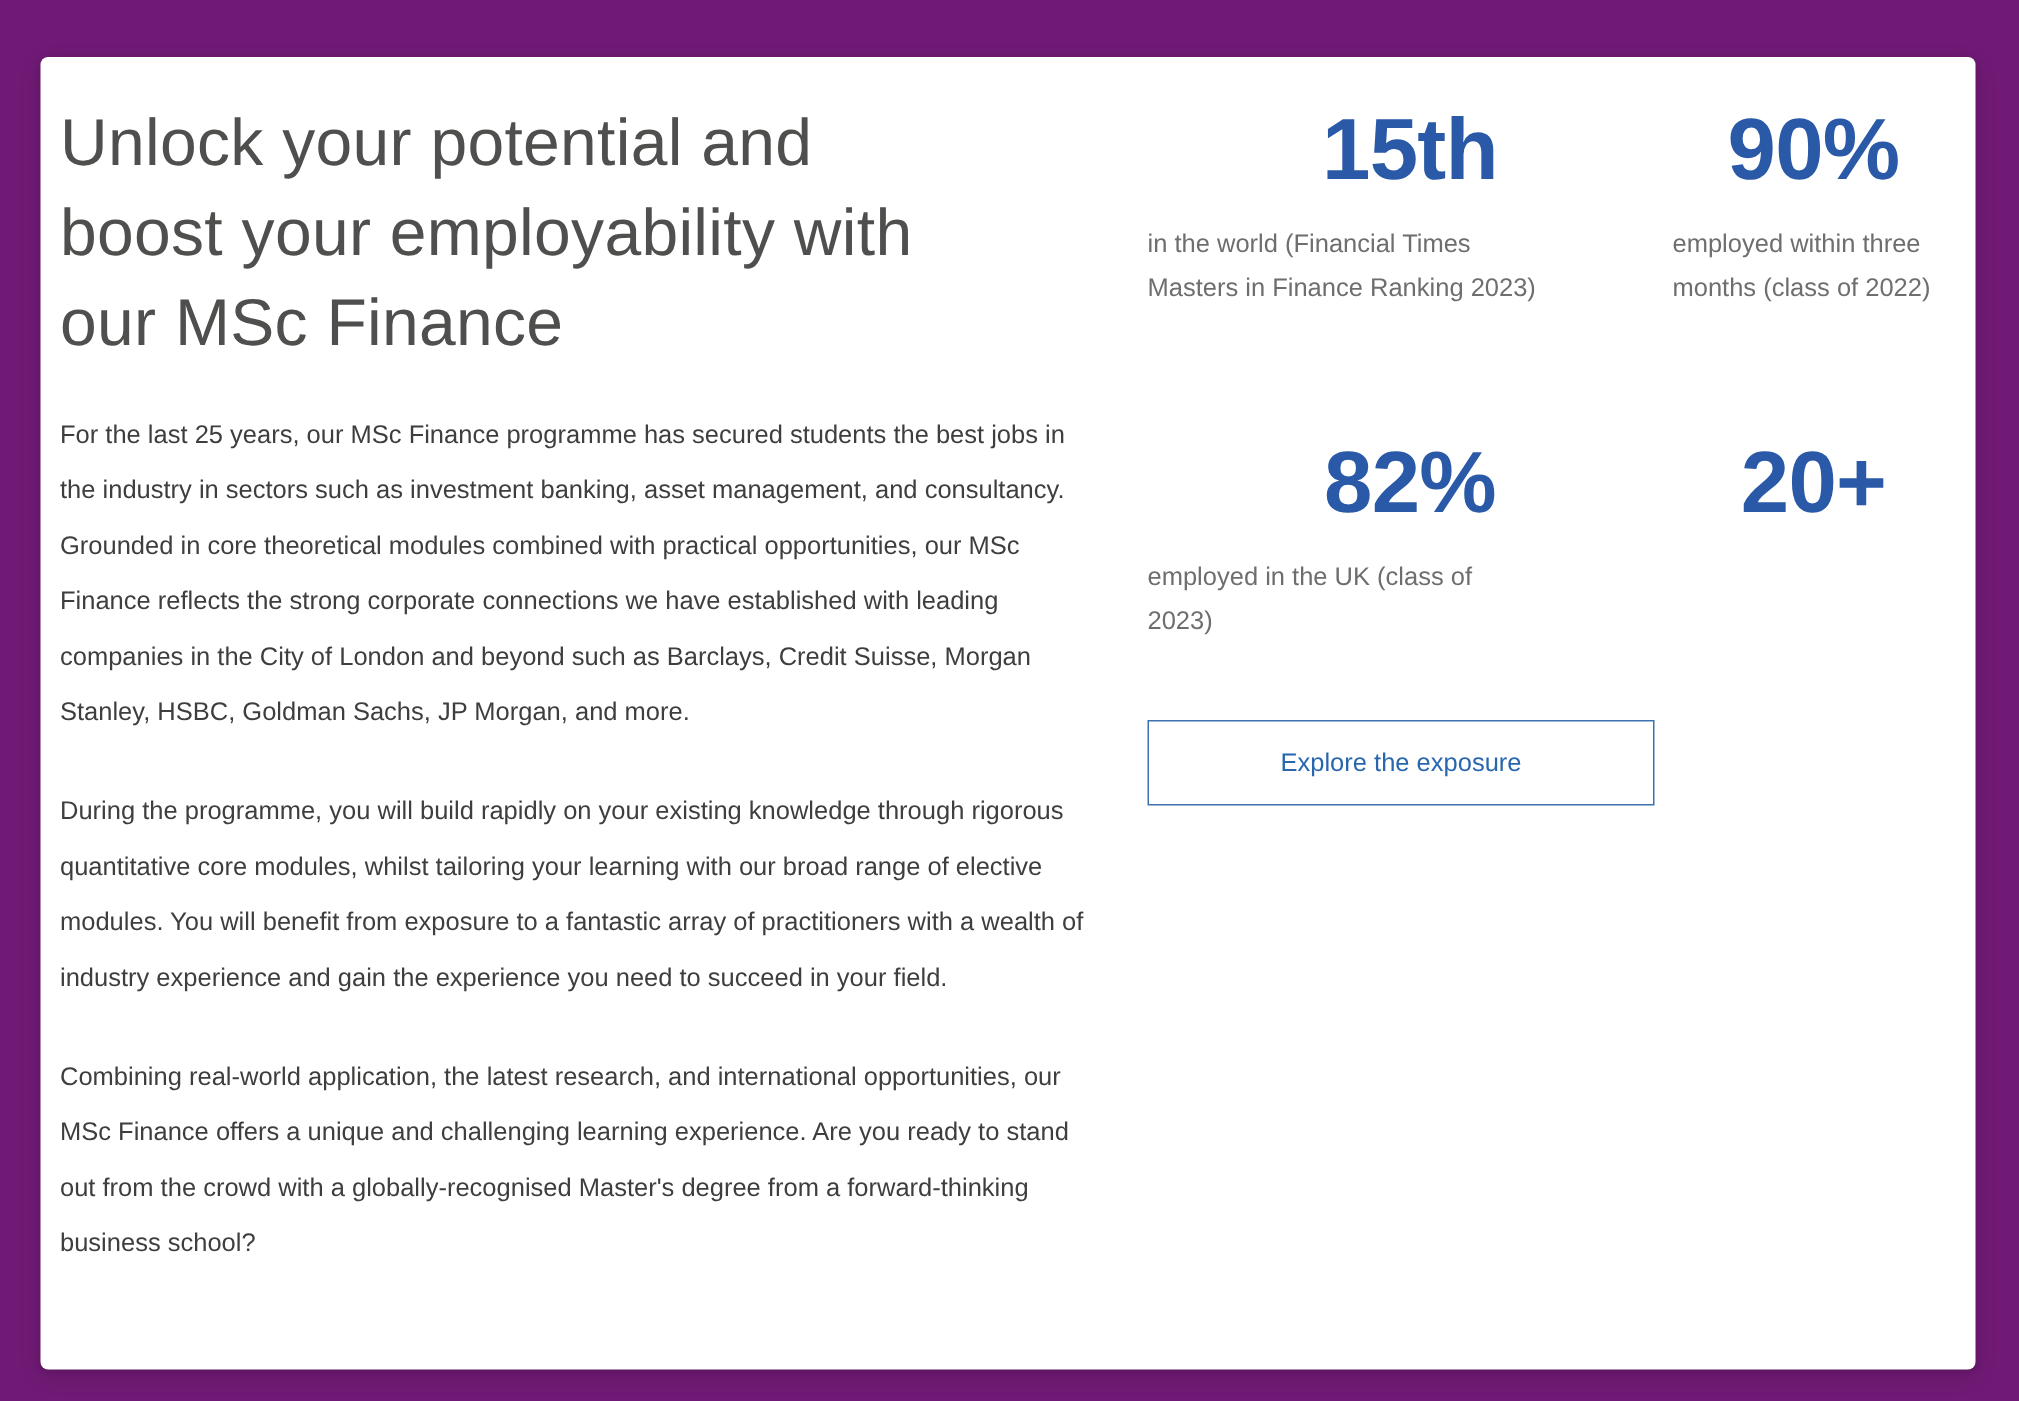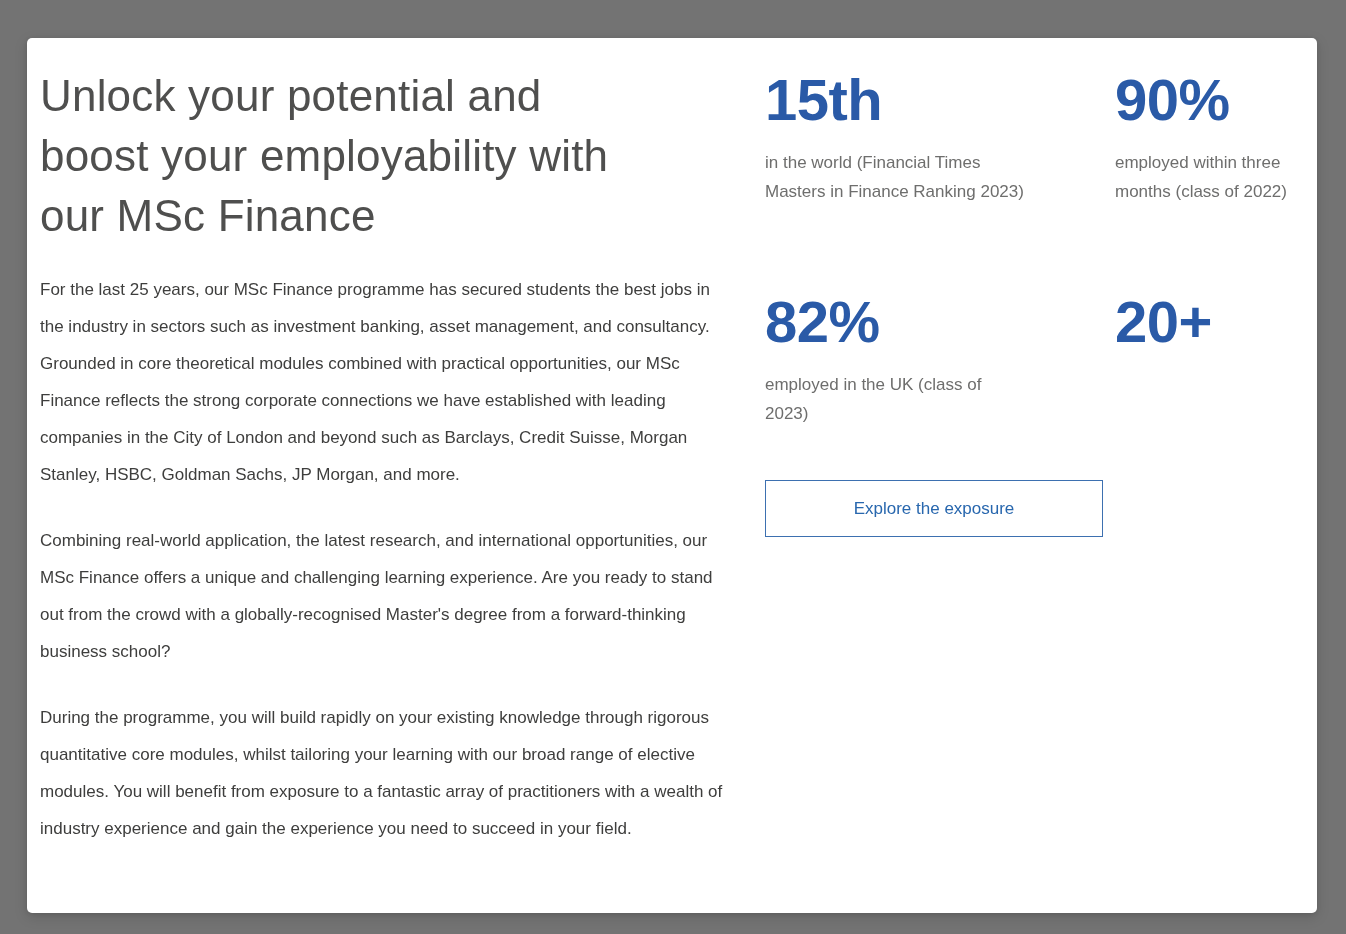--- a/index.html
+++ b/index.html
@@ -4,21 +4,21 @@
 <style>
   * { margin: 0; padding: 0; box-sizing: border-box; }
   html, body {
     width: 1346px;
     background: #ffffff;
     font-family: "Liberation Sans", sans-serif;
   }
   .page {
     width: 1346px;
     height: 934px;
-    background: #737373;
+    background: #701a75;
     position: relative;
   }
   .card {
     position: absolute;
     left: 27px;
     top: 38px;
     width: 1290px;
     height: 875px;
     background: #ffffff;
     border-radius: 5px;
@@ -56,20 +56,21 @@
     grid-template-columns: 350px auto;
     row-gap: 80px;
   }
   .stat-value {
     font-size: 58px;
     line-height: 64px;
     font-weight: 700;
     color: #2a5aa7;
     margin: 4px 0 16px 0;
     letter-spacing: -0.5px;
+    text-align: center;
   }
   .stat-label {
     font-size: 17px;
     line-height: 29px;
     color: #6e6e6d;
   }
   .stat-cell.col1 .stat-label { max-width: 262px; }
   .stat-cell.col2 .stat-label { max-width: 205px; }
   .explore-btn {
     margin-top: 52px;
@@ -92,22 +93,22 @@
 
 <div class="page">
   <div class="card">
 
     <div class="left-col">
       <h1 class="headline">Unlock your potential and
 boost your employability with
 our MSc Finance</h1>
       <div class="body-copy">
         <p>For the last 25 years, our MSc Finance programme has secured students the best jobs in the industry in sectors such as investment banking, asset management, and consultancy. Grounded in core theoretical modules combined with practical opportunities, our MSc Finance reflects the strong corporate connections we have established with leading companies in the City of London and beyond such as Barclays, Credit Suisse, Morgan Stanley, HSBC, Goldman Sachs, JP Morgan, and more.</p>
+        <p>During the programme, you will build rapidly on your existing knowledge through rigorous quantitative core modules, whilst tailoring your learning with our broad range of elective modules. You will benefit from exposure to a fantastic array of practitioners with a wealth of industry experience and gain the experience you need to succeed in your field.</p>
         <p>Combining real-world application, the latest research, and international opportunities, our MSc Finance offers a unique and challenging learning experience. Are you ready to stand out from the crowd with a globally-recognised Master's degree from a forward-thinking business school?</p>
-        <p>During the programme, you will build rapidly on your existing knowledge through rigorous quantitative core modules, whilst tailoring your learning with our broad range of elective modules. You will benefit from exposure to a fantastic array of practitioners with a wealth of industry experience and gain the experience you need to succeed in your field.</p>
       </div>
     </div>
 
     <div class="right-col">
       <div class="stats-grid">
 
         <div class="stat-cell col1">
           <div class="stat-value">15th</div>
           <div class="stat-label">in the world (Financial Times Masters in Finance Ranking 2023)</div>
         </div>

